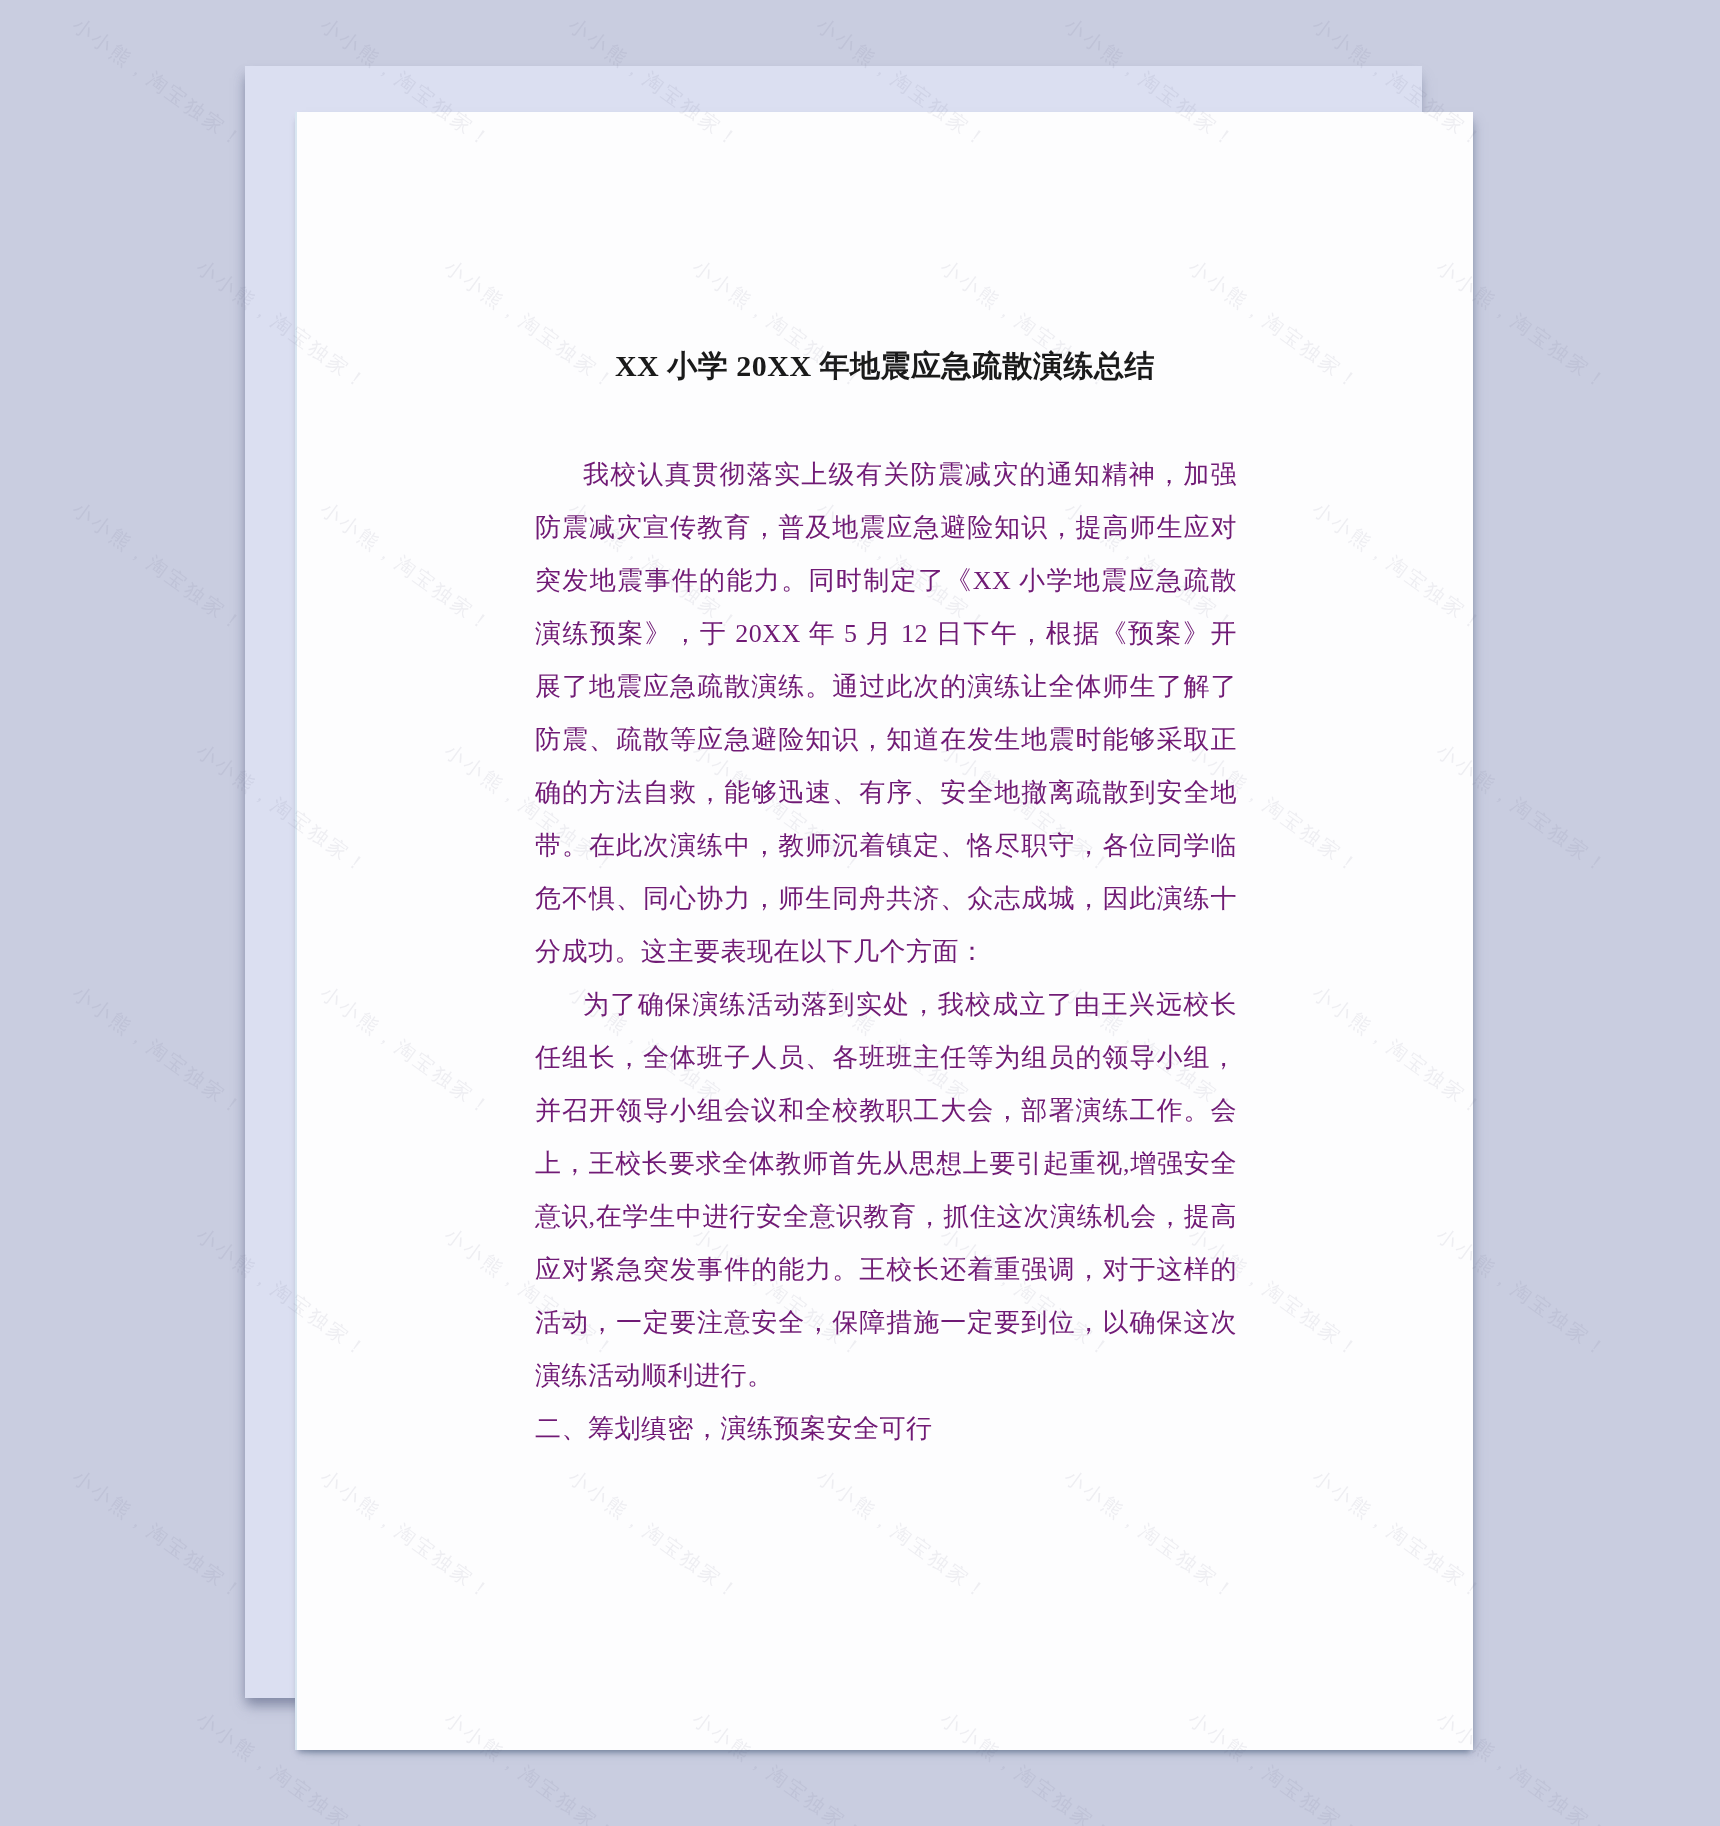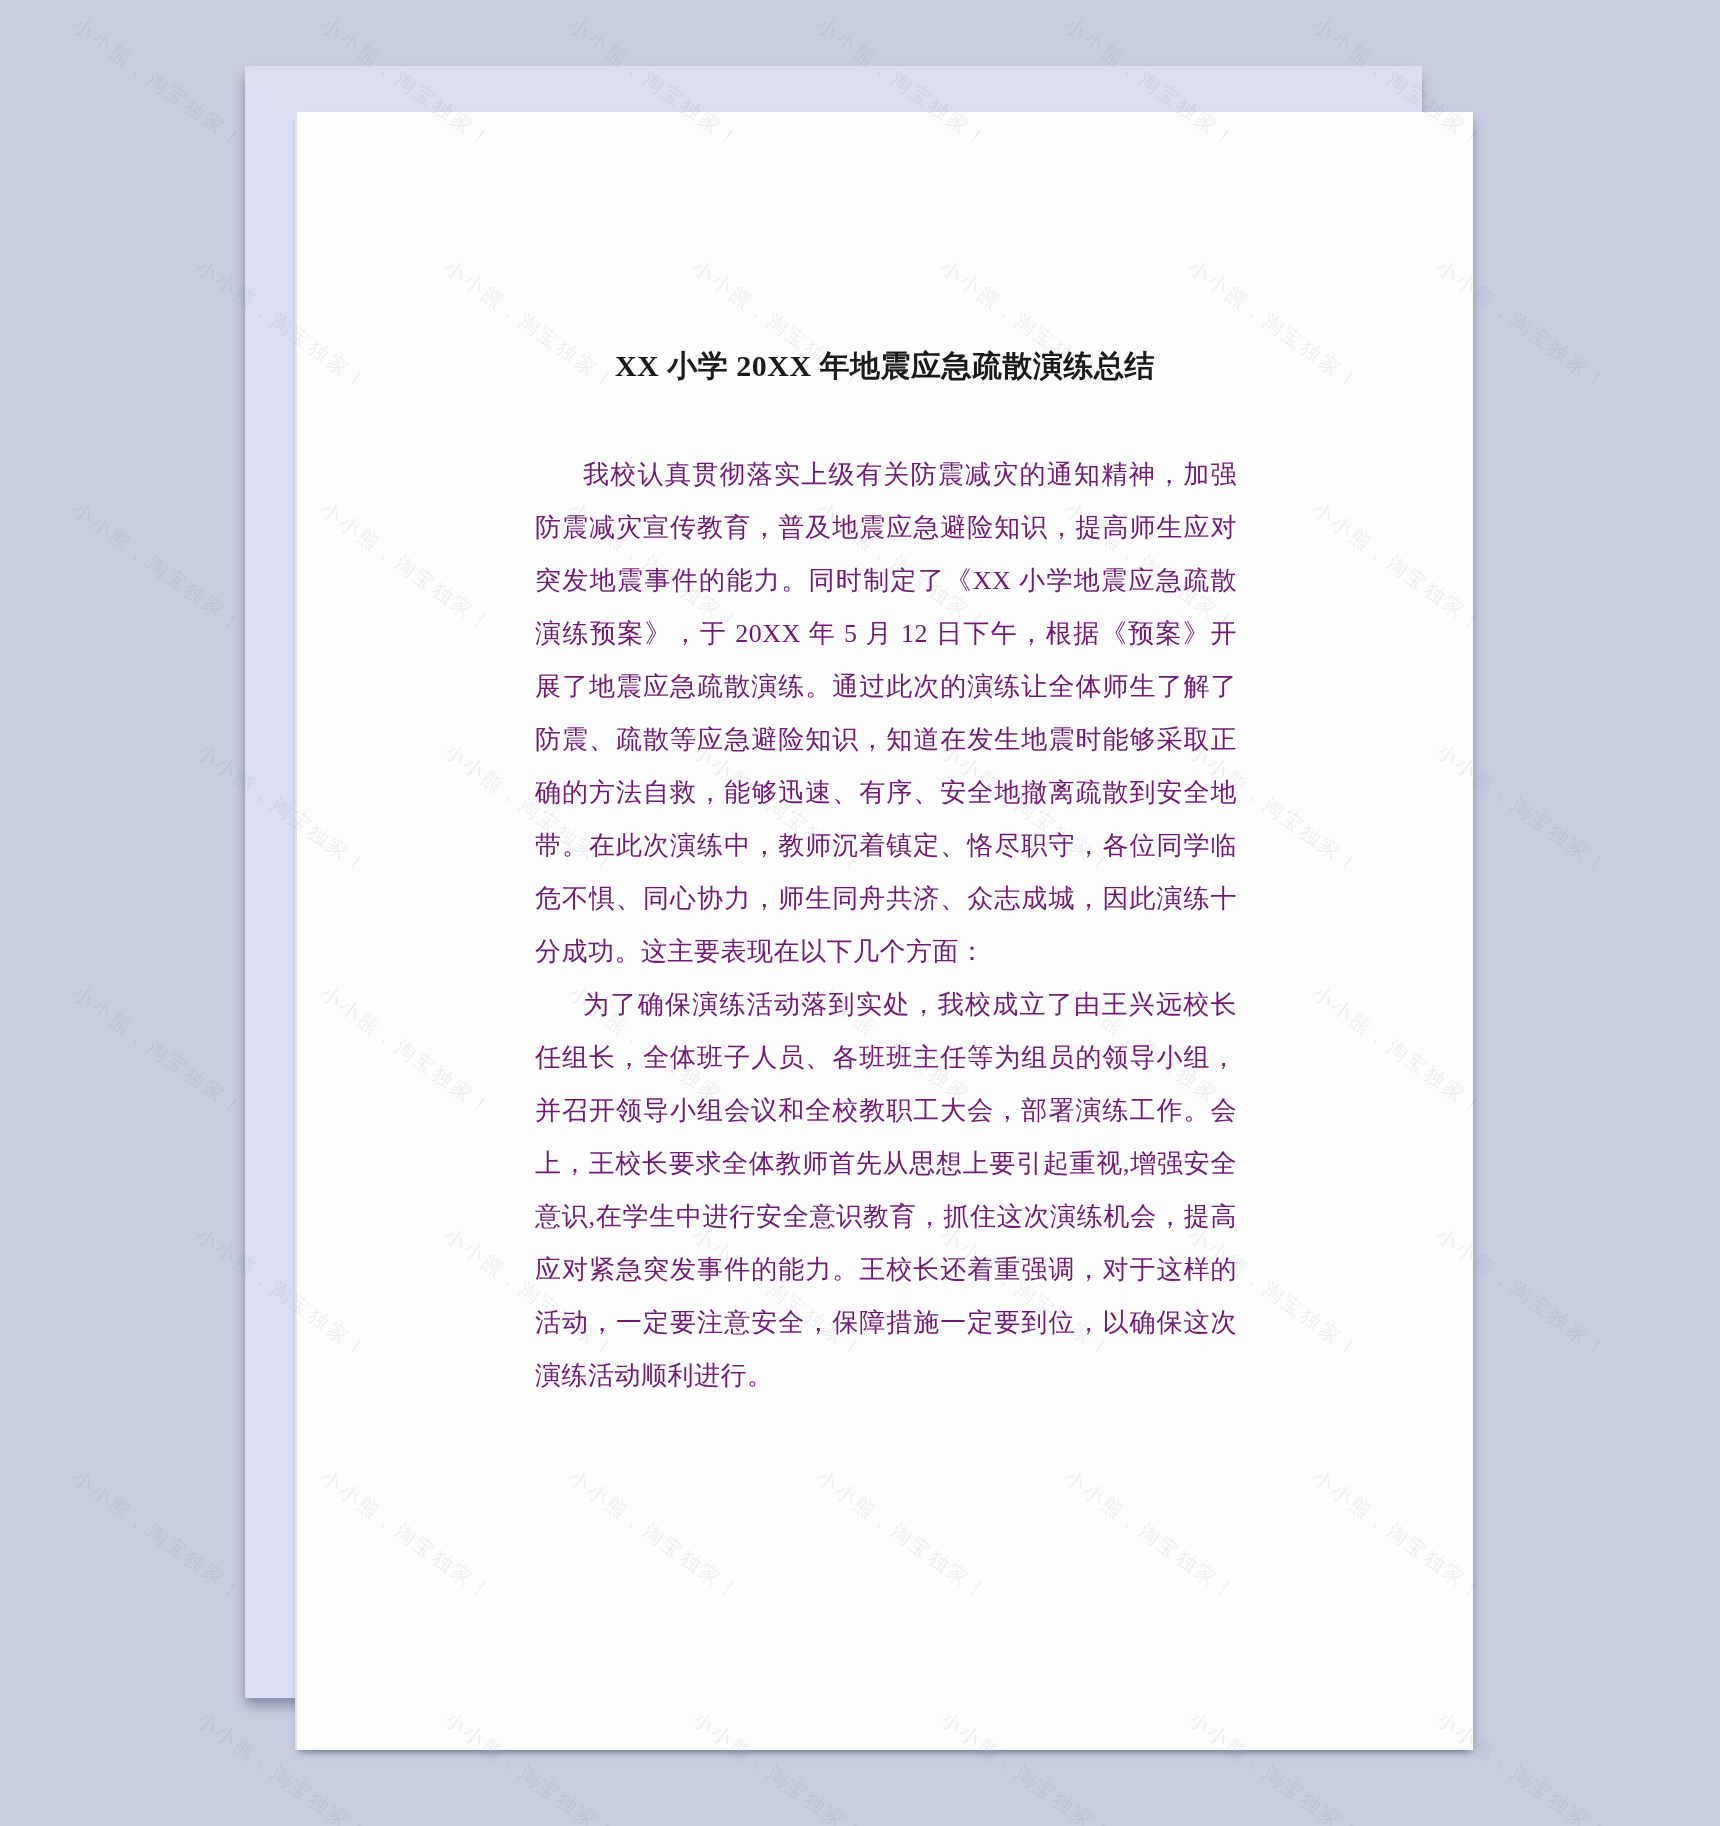--- a/index.html
+++ b/index.html
@@ -96,20 +96,21 @@
 
 <div class="canvas">
 
   <div class="back-sheet"></div>
 
   <div class="page">
     <h1 class="doc-title">XX 小学 20XX 年地震应急疏散演练总结</h1>
     <div class="doc-body">
         <p class="body">我校认真贯彻落实上级有关防震减灾的通知精神，加强防震减灾宣传教育，普及地震应急避险知识，提高师生应对突发地震事件的能力。同时制定了《XX 小学地震应急疏散演练预案》，于 20XX 年 5 月 12 日下午，根据《预案》开展了地震应急疏散演练。通过此次的演练让全体师生了解了防震、疏散等应急避险知识，知道在发生地震时能够采取正确的方法自救，能够迅速、有序、安全地撤离疏散到安全地带。在此次演练中，教师沉着镇定、恪尽职守，各位同学临危不惧、同心协力，师生同舟共济、众志成城，因此演练十分成功。这主要表现在以下几个方面：</p>
         <p class="body">为了确保演练活动落到实处，我校成立了由王兴远校长任组长，全体班子人员、各班班主任等为组员的领导小组，并召开领导小组会议和全校教职工大会，部署演练工作。会上，王校长要求全体教师首先从思想上要引起重视,增强安全意识,在学生中进行安全意识教育，抓住这次演练机会，提高应对紧急突发事件的能力。王校长还着重强调，对于这样的活动，一定要注意安全，保障措施一定要到位，以确保这次演练活动顺利进行。</p>
+        <p class="heading">二、筹划缜密，演练预案安全可行</p>
       </div>
   </div>
 
   <div class="watermark-layer">
       <span class="watermark" style="left: 55px; top: 70px;">小小熊，淘宝独家！</span>
       <span class="watermark" style="left: 303px; top: 70px;">小小熊，淘宝独家！</span>
       <span class="watermark" style="left: 551px; top: 70px;">小小熊，淘宝独家！</span>
       <span class="watermark" style="left: 799px; top: 70px;">小小熊，淘宝独家！</span>
       <span class="watermark" style="left: 1047px; top: 70px;">小小熊，淘宝独家！</span>
       <span class="watermark" style="left: 1295px; top: 70px;">小小熊，淘宝独家！</span>

